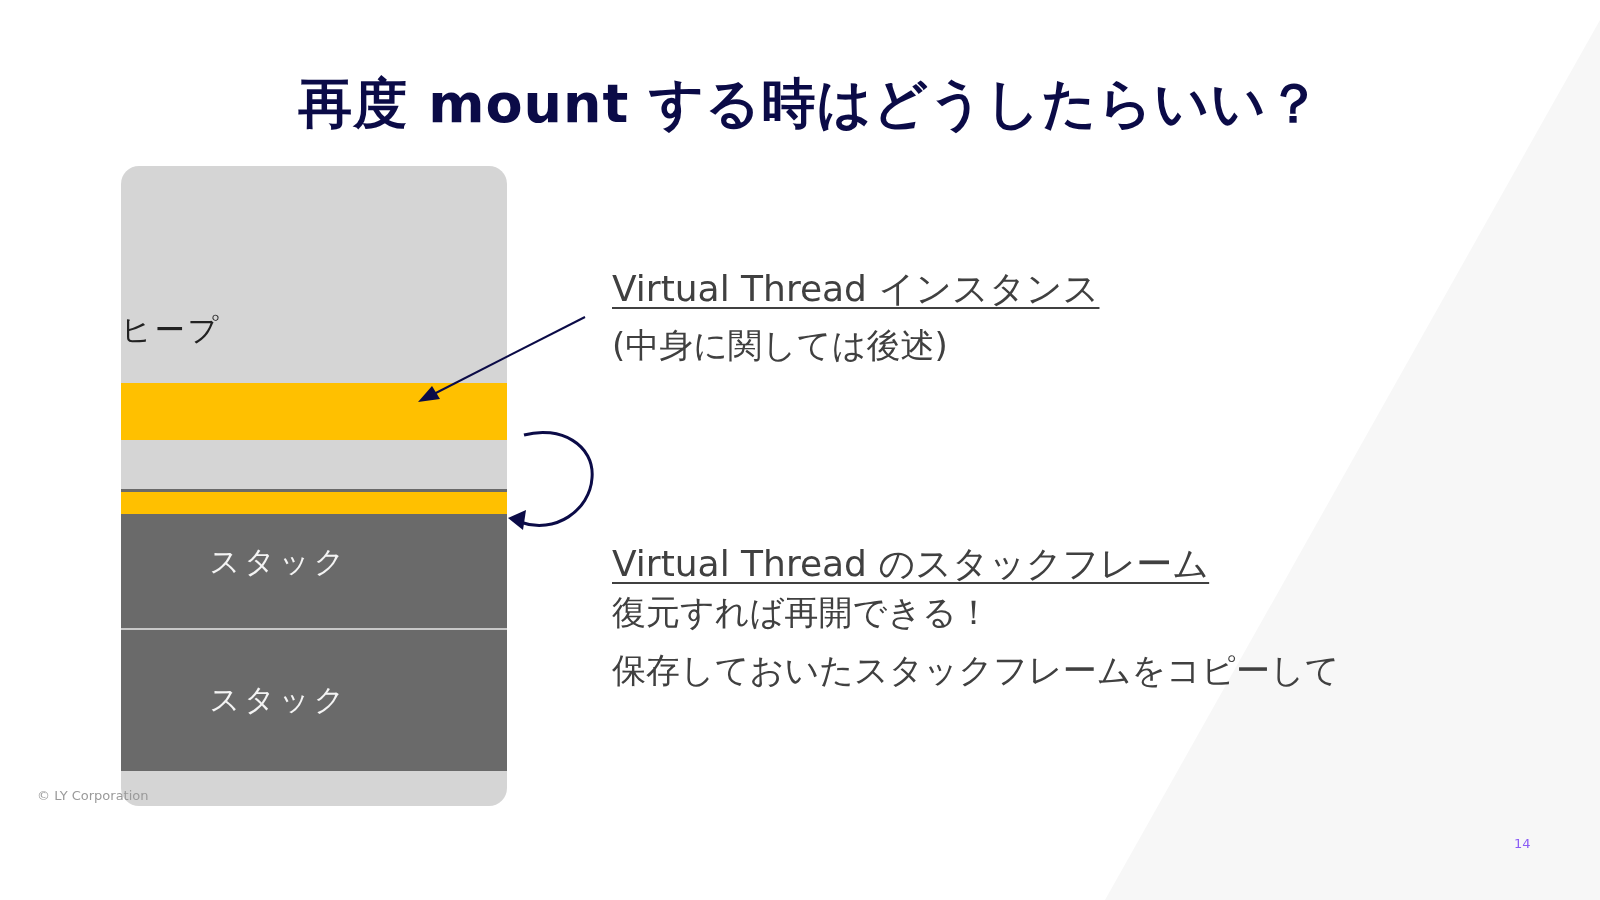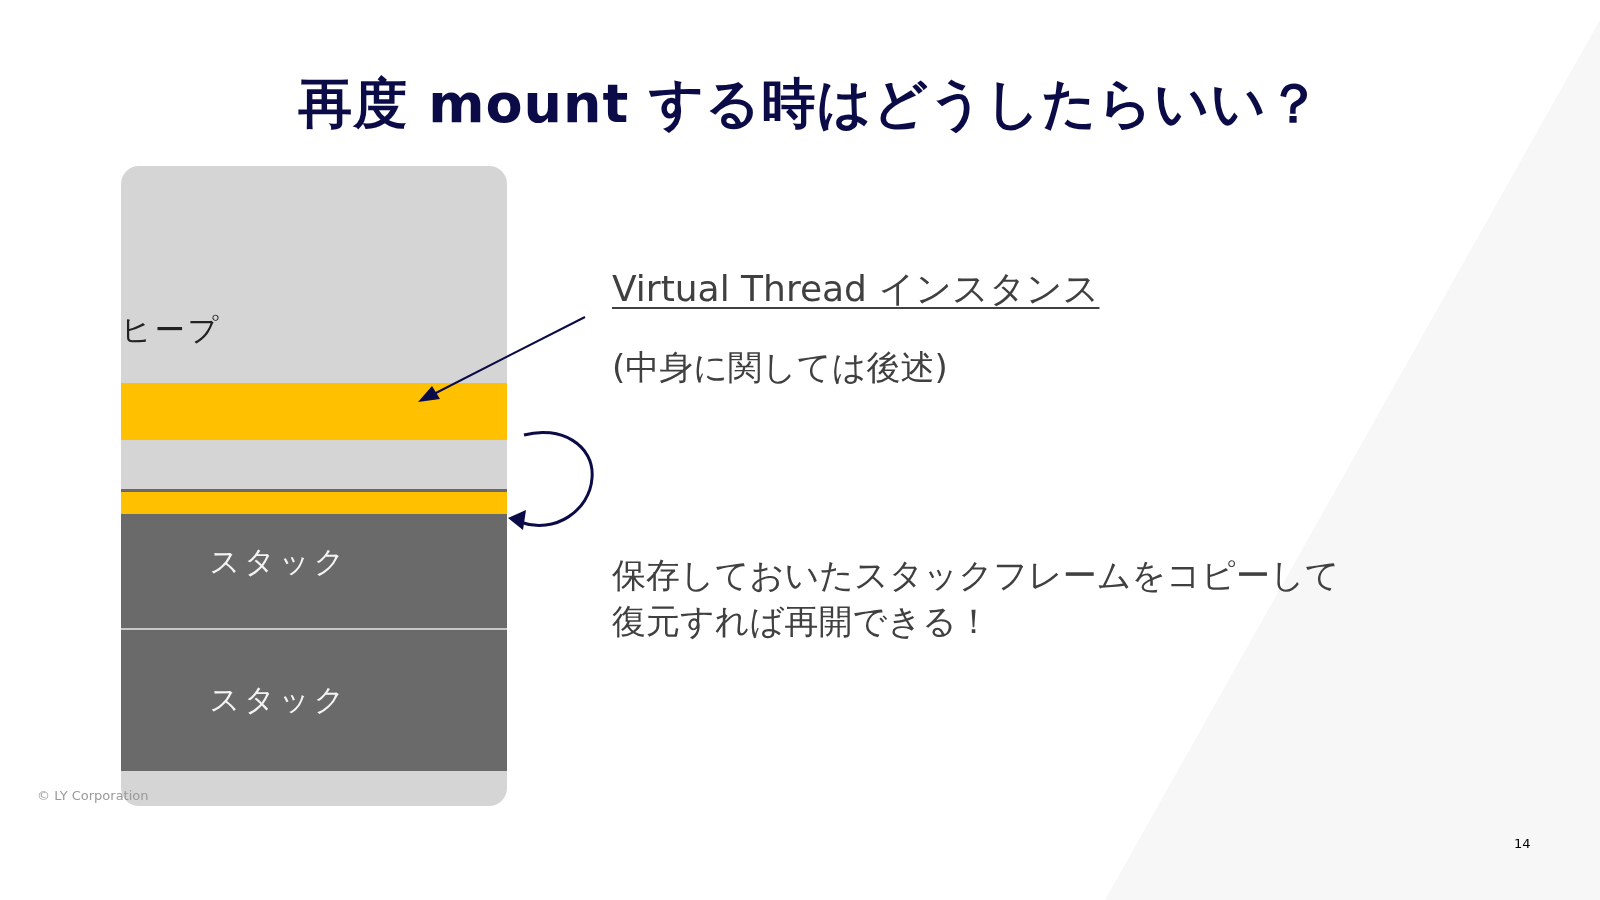--- a/index.html
+++ b/index.html
@@ -34,21 +34,21 @@
   .text-block { position: absolute; left: 612px; z-index: 2; color: #404040; }
   .heading {
     font-size: 36px; text-decoration: underline; text-underline-offset: 6px;
     text-decoration-thickness: 2px; white-space: nowrap;
   }
   .body-text { font-size: 34px; line-height: 46px; white-space: nowrap; }
   .footer-left {
     position: absolute; left: 37px; top: 788px; font-size: 13px; color: #9a9a9a; z-index: 2;
   }
   .footer-right {
-    position: absolute; left: 1514px; top: 836px; font-size: 13px; color: #000000; z-index: 2;
+    position: absolute; left: 1514px; top: 836px; font-size: 13px; color: #8b5cf6; z-index: 2;
   }
 </style>
 </head>
 <body>
 
 <svg class="bg-diag" viewBox="0 0 1600 900">
   <polygon points="1600,20 1600,900 1105,900" fill="#f7f7f7"></polygon>
 </svg>
 
 <div class="title">再度 mount する時はどうしたらいい？</div>
@@ -78,22 +78,23 @@
     <polygon points="418,402 432,386 440,399" fill="#0b0b47"></polygon>
   </g>
   <g>
     <path d="M 524 435 C 560 425, 595 445, 592 478 C 590 510, 555 535, 520 522" fill="none" stroke="#0b0b47" stroke-width="3"></path>
     <polygon points="508,518 526,510 523,530" fill="#0b0b47"></polygon>
   </g>
 </svg>
 
 <div class="text-block" style="top:265px;">
   <div class="heading">Virtual Thread インスタンス</div>
-  <div class="body-text" style="margin-top:30px;">(中身に関しては後述)</div>
+  <div class="body-text" style="margin-top:8px;">(中身に関しては後述)</div>
 </div>
 
 <div class="text-block" style="top:540px;">
+  <div class="heading">Virtual Thread のスタックフレーム</div>
+  <div class="body-text">復元すれば再開できる！</div>
   <div class="body-text" style="margin-top:12px;">保存しておいたスタックフレームをコピーして</div>
-  <div class="body-text">復元すれば再開できる！</div>
 </div>
 
 <div class="footer-left">© LY Corporation</div>
 <div class="footer-right">14</div>
 
 </body></html>

